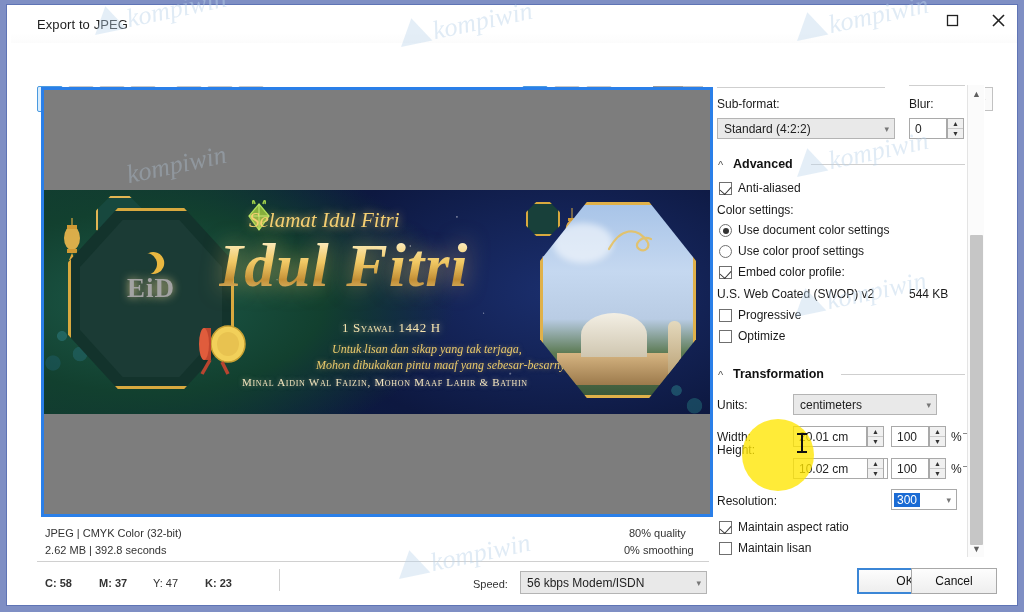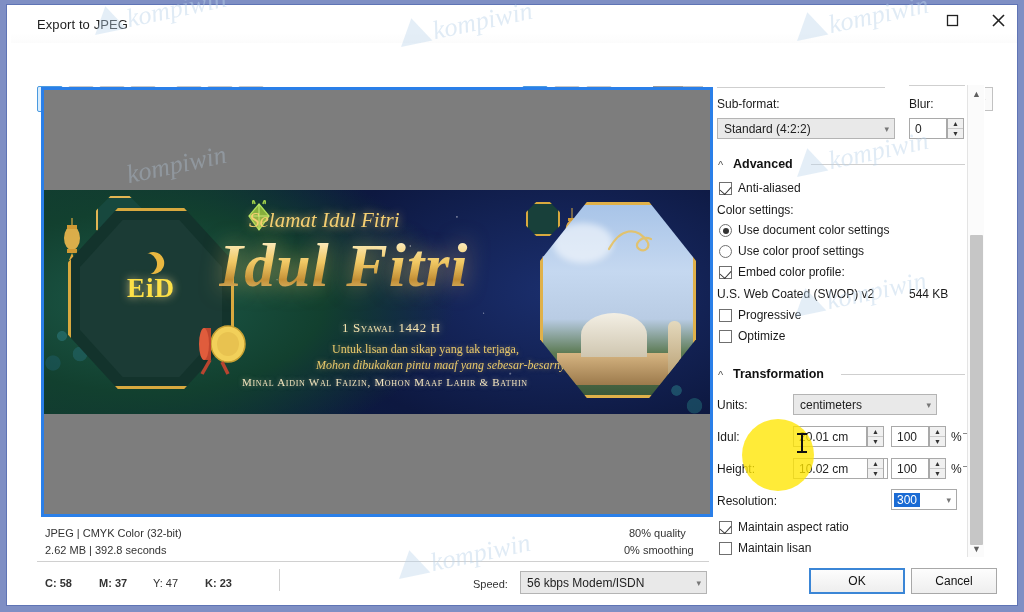--- a/index.html
+++ b/index.html
@@ -87,21 +87,21 @@
     box-shadow:0 0 18px rgba(216,169,63,.35);
   }
   .octo-inner{
     position:absolute;inset:9px;
     background:#1b3b35;
     clip-path:polygon(30% 0%,70% 0%,100% 30%,100% 70%,70% 100%,30% 100%,0% 70%,0% 30%);
   }
   .eid-text{
     position:absolute;left:0;top:62px;width:100%;text-align:center;
     font-family:"Liberation Serif","DejaVu Serif",serif;
-    font-size:27px;font-weight:bold;color:#fde047;letter-spacing:1px;
+    font-size:27px;font-weight:bold;color:#a3a3a3;letter-spacing:1px;
     text-shadow:0 0 8px rgba(255,225,150,.8);
   }
   .mubarak-text{
     position:absolute;left:0;top:92px;width:100%;text-align:center;
     font-family:"Liberation Serif","DejaVu Serif",serif;
     font-style:italic;font-size:20px;color:#f0b84a;
     text-shadow:0 0 7px rgba(240,184,74,.8);
   }
   .moon{
     position:absolute;left:64px;top:42px;width:22px;height:22px;
@@ -172,21 +172,21 @@
   .bt-syawal{
     position:absolute;left:298px;top:130px;
     font-family:"Liberation Serif","DejaVu Serif",serif;
     font-size:13px;color:#f6e4b0;letter-spacing:.6px;
     font-variant:small-caps;white-space:nowrap;
     text-shadow:0 0 6px rgba(246,228,176,.6);
   }
   .bt-l1{
     position:absolute;left:288px;top:152px;
     font-family:"Liberation Serif","DejaVu Serif",serif;
-    font-size:12px;color:#e8c86b;white-space:nowrap;
+    font-style:italic;font-size:12px;color:#e8c86b;white-space:nowrap;
     text-shadow:0 0 5px rgba(232,200,107,.5);
   }
   .bt-l2{
     position:absolute;left:272px;top:168px;
     font-family:"Liberation Serif","DejaVu Serif",serif;
     font-style:italic;font-size:12px;color:#e8c86b;white-space:nowrap;
     text-shadow:0 0 5px rgba(232,200,107,.5);
   }
   .bt-l3{
     position:absolute;left:198px;top:186px;
@@ -273,21 +273,21 @@
   .bracket{
     position:absolute;border:1px solid #8a8a8a;border-left:none;
     width:7px;
   }
   .btn{
     position:absolute;height:26px;border:1px solid #a8a8a8;
     background:linear-gradient(to bottom,#fdfdfd,#eeeeee);
     box-sizing:border-box;font-size:12px;color:#111;
     display:flex;align-items:center;justify-content:center;
   }
-  .btn.primary{border:2px solid #3b86d6;}
+  .btn.primary{border:2px solid #3b86d6;margin-left:48px;}
 
   
   #highlight{
     position:absolute;left:735px;top:414px;width:72px;height:72px;
     border-radius:50%;background:#ffe500;opacity:.78;
     pointer-events:none;
   }
   #cursor{
     position:absolute;left:794px;top:428px;width:2px;height:20px;
     background:#111;
@@ -561,38 +561,38 @@
     <div class="chev" style="left:5px;top:284px">^</div>
     <div class="section-hdr" style="left:20px;top:282px">Transformation</div>
     <div class="section-rule" style="left:128px;top:289px;width:124px"></div>
 
     <div class="lbl" style="left:4px;top:313px">Units:</div>
     <div class="combo" style="left:80px;top:309px;width:144px">
       <span>centimeters</span>
       <span class="caret">▾</span>
     </div>
 
-    <div class="lbl" style="left:4px;top:345px">Idul:</div>
+    <div class="lbl" style="left:4px;top:345px">Width:</div>
     <div class="txtbox" style="left:80px;top:341px;width:74px">
       <span>20.01 cm</span>
     </div>
     <div class="spin" style="left:154px;top:341px">
       <div>▲</div>
       <div>▼</div>
     </div>
     <div class="txtbox" style="left:178px;top:341px;width:38px">
       <span>100</span>
     </div>
     <div class="spin" style="left:216px;top:341px">
       <div>▲</div>
       <div>▼</div>
     </div>
     <div class="lbl" style="left:238px;top:345px">%</div>
 
-    <div class="lbl" style="left:4px;top:377px">Height:</div>
+    <div class="lbl" style="left:4px;top:358px">Height:</div>
     <div class="txtbox" style="left:80px;top:373px;width:95px">
       <span>10.02 cm</span>
     </div>
     <div class="spin" style="left:154px;top:373px">
       <div>▲</div>
       <div>▼</div>
     </div>
     <div class="txtbox" style="left:178px;top:373px;width:38px">
       <span>100</span>
     </div>

